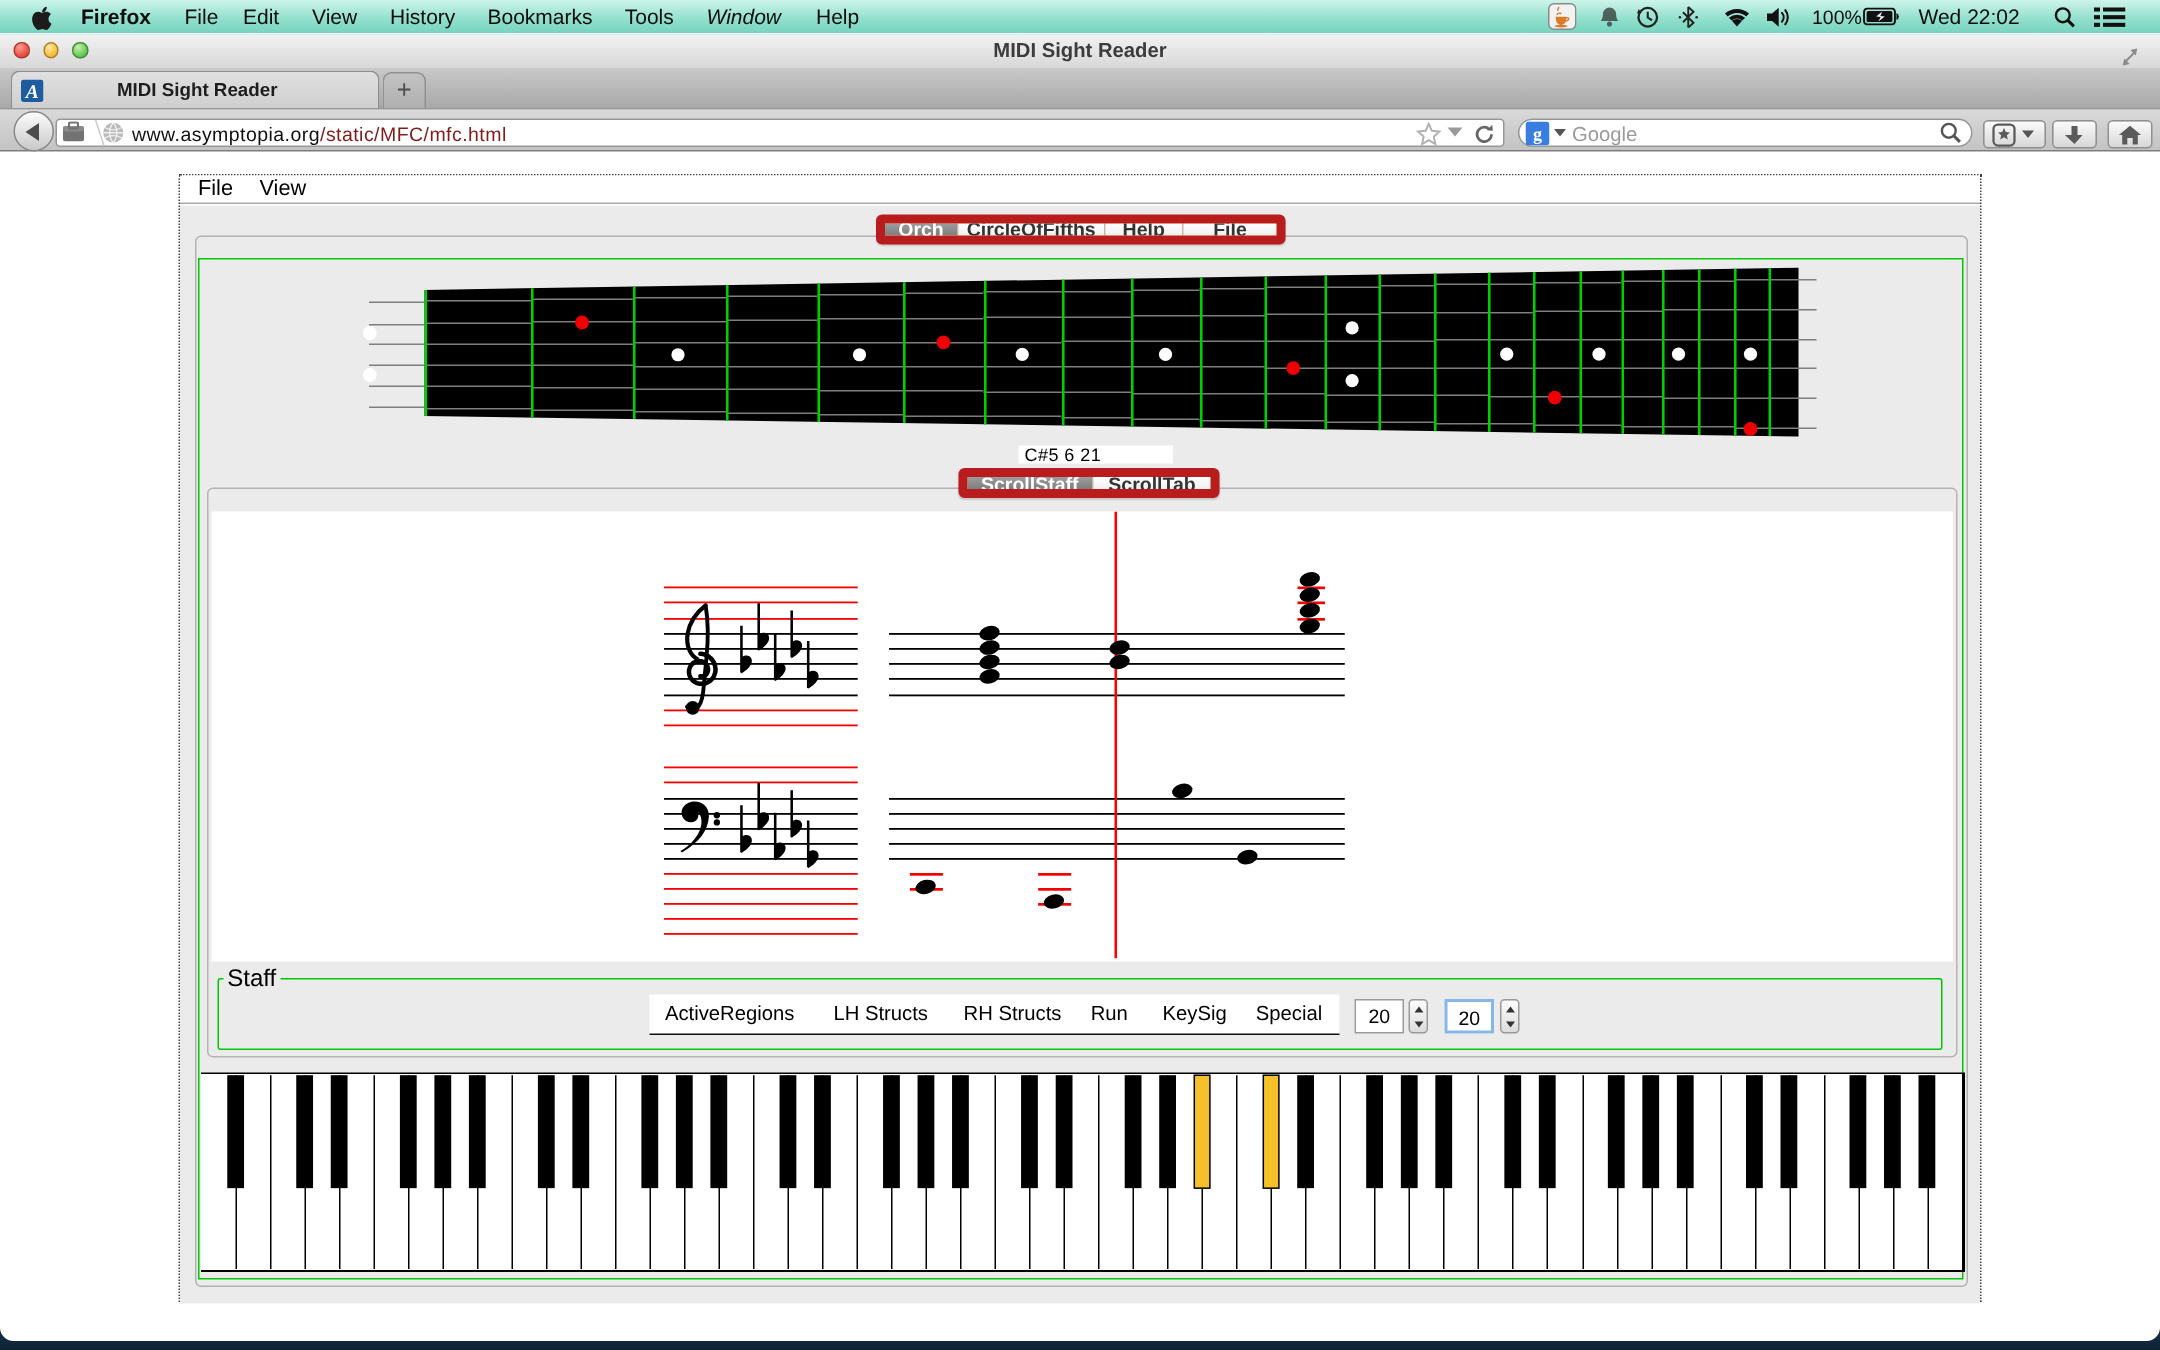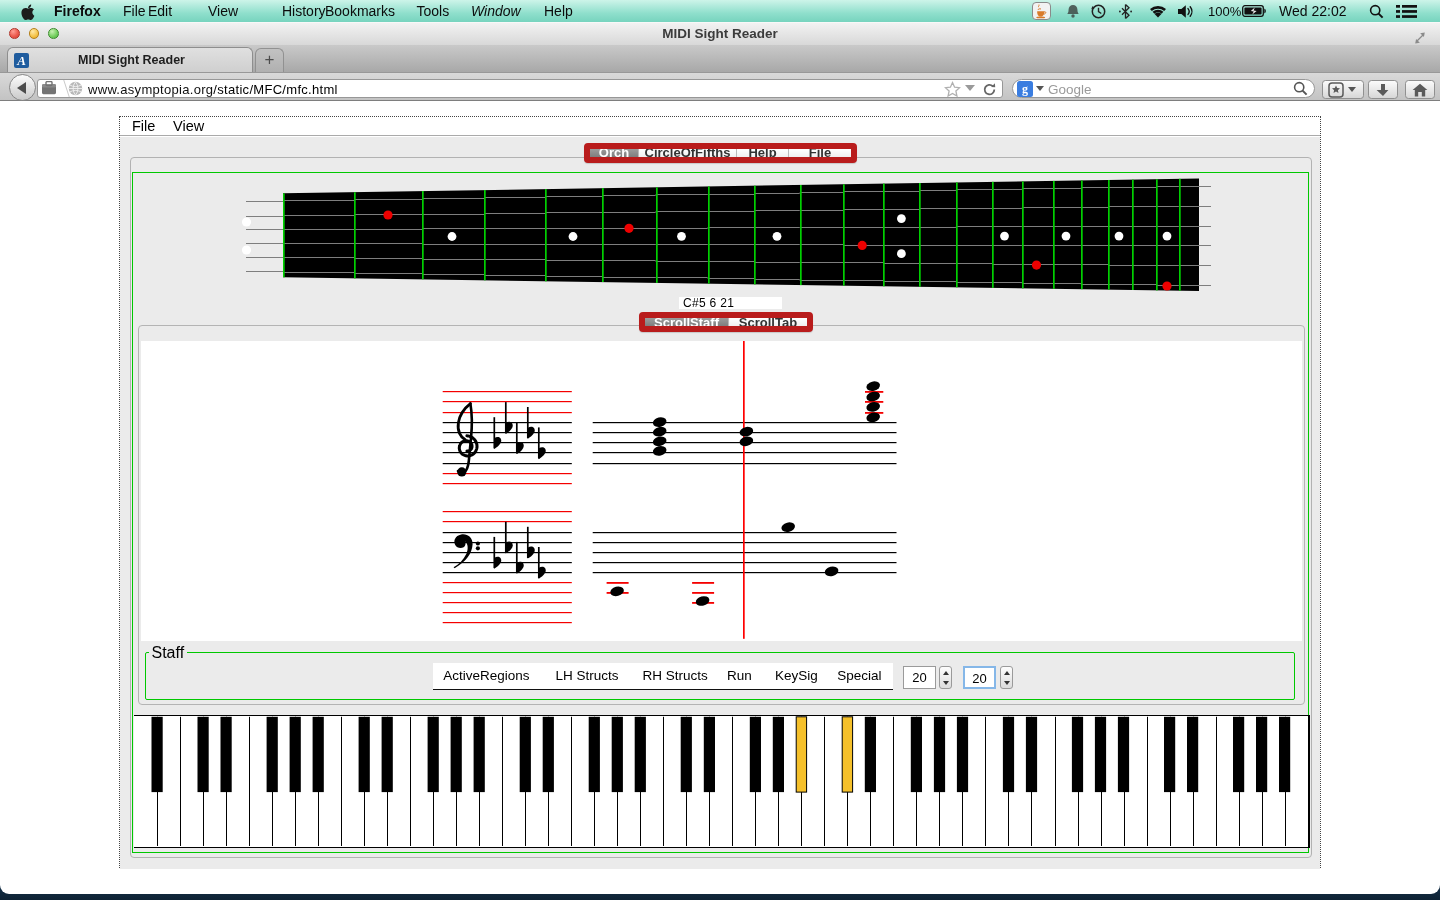--- a/index.html
+++ b/index.html
@@ -57,23 +57,23 @@
 #darkbar{position:absolute;left:0;top:884px;width:1440px;height:16px;background:linear-gradient(#16314a,#0e2234);z-index:0}
 
 </style></head><body>
 <div id="mbar">
 <svg width="14" height="17" viewBox="0 0 14 17" style="position:absolute;left:21px;top:3px">
       <path fill="#1c1c1c" d="M9.4 4.1c.5-.7.9-1.6.8-2.6-.8 0-1.8.6-2.3 1.3-.5.6-1 1.6-.8 2.5.9.1 1.8-.5 2.3-1.2z"></path>
       <path fill="#1c1c1c" d="M11.3 9.6c0-2 1.6-3 1.7-3.1-.9-1.4-2.4-1.6-2.9-1.6-1.2-.1-2.4.7-3 .7-.6 0-1.6-.7-2.6-.7-1.4 0-2.7.8-3.4 2.1-1.4 2.4-.4 6 1 8 .7 1 1.5 2 2.5 2 1 0 1.4-.6 2.6-.6 1.2 0 1.6.6 2.6.6s1.8-1 2.4-2c.8-1.1 1.1-2.2 1.1-2.3-.1 0-2-1-2-3.1z"></path>
     </svg>
 <span class="mi" style="left:54px;font-weight:bold;">Firefox</span>
 <span class="mi" style="left:123px;">File</span>
-<span class="mi" style="left:148px;">Edit</span>
+<span class="mi" style="left:162px;">Edit</span>
 <span class="mi" style="left:208px;">View</span>
-<span class="mi" style="left:260px;margin-left:22px;">History</span>
+<span class="mi" style="left:260px;">History</span>
 <span class="mi" style="left:325px;">Bookmarks</span>
 <span class="mi" style="left:416.5px;">Tools</span>
 <span class="mi" style="left:471px;font-style:italic;">Window</span>
 <span class="mi" style="left:544px;">Help</span>
 <span class="abs" style="left:1032px;top:2px">
       <svg width="19" height="18" viewBox="0 0 19 18">
         <rect x="0.5" y="0.5" width="18" height="17" rx="3.5" fill="#f2f2f2" stroke="#8a8a8a"></rect>
         <path d="M6 8 c0-1 1.5-1.5 3-1 M6.6 5.2 c-.5-1 .8-1.6.4-2.6" stroke="#d97b2a" stroke-width="1" fill="none"></path>
         <path d="M5.2 9.2 h7 c.2 2.8-1 5.4-3.5 5.4 s-3.7-2.6-3.5-5.4 z" fill="#d97b2a"></path>
         <path d="M12 10 c1.4-.6 2.4.2 1.4 1.4 -.6.7-1.6.8-2 .8" stroke="#d97b2a" stroke-width="1" fill="none"></path>
@@ -171,21 +171,21 @@
       <rect x="5" y="0.6" width="6" height="4" rx="1" fill="none" stroke="#737373" stroke-width="1.4"></rect>
     </svg>
   </span>
 <span class="abs" style="left:58px;top:80px;width:9px;height:17px;border-right:1.5px solid #c9c9c9;transform:skewX(18deg)"></span>
 <span class="abs" style="left:68px;top:81px">
     <svg width="15" height="15" viewBox="0 0 15 15">
       <circle cx="7.5" cy="7.5" r="6.7" fill="#b9b9b9"></circle>
       <path d="M7.5 .8 a10.5 10.5 0 0 0 0 13.4 a10.5 10.5 0 0 0 0 -13.4 M.8 7.5 h13.4 M1.7 4 a12 12 0 0 0 11.6 0 M1.7 11 a12 12 0 0 1 11.6 0" stroke="#f0f0f0" stroke-width=".9" fill="none"></path>
     </svg>
   </span>
-<span class="abs" style="left:88px;top:82px;font-size:13px;letter-spacing:.3px;color:#101010">www.asymptopia.org<span style="color:#000000">/static/MFC/mfc.html</span></span>
+<span class="abs" style="left:88px;top:82px;font-size:13px;letter-spacing:.3px;color:#101010">www.asymptopia.org<span style="color:#7f1d1d">/static/MFC/mfc.html</span></span>
 <span class="abs" style="left:944px;top:81px">
     <svg width="17" height="17" viewBox="0 0 17 17">
       <path d="M8.5 1.6 L10.6 6.2 15.6 6.7 11.9 10 12.9 15 8.5 12.4 4.1 15 5.1 10 1.4 6.7 6.4 6.2 Z" fill="none" stroke="#b0b0b0" stroke-width="1.3"></path>
     </svg>
   </span>
 <span class="abs" style="left:965px;top:85px;border:5px solid transparent;border-top:6px solid #9a9a9a"></span>
 <span class="abs" style="left:982px;top:81.5px">
     <svg width="15" height="15" viewBox="0 0 15 15">
       <path d="M12.3 7.5 a4.8 4.8 0 1 1 -1.5 -3.4" fill="none" stroke="#666" stroke-width="1.8"></path>
       <path d="M12.9 1.2 l.3 4 -4 -.3 z" fill="#666"></path>

